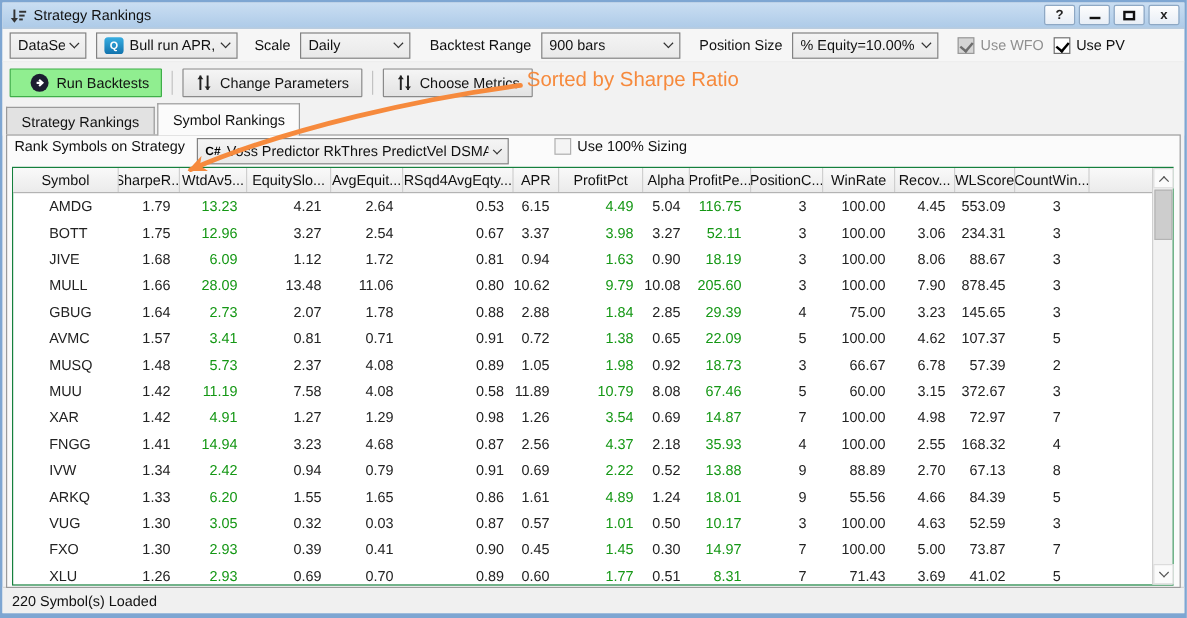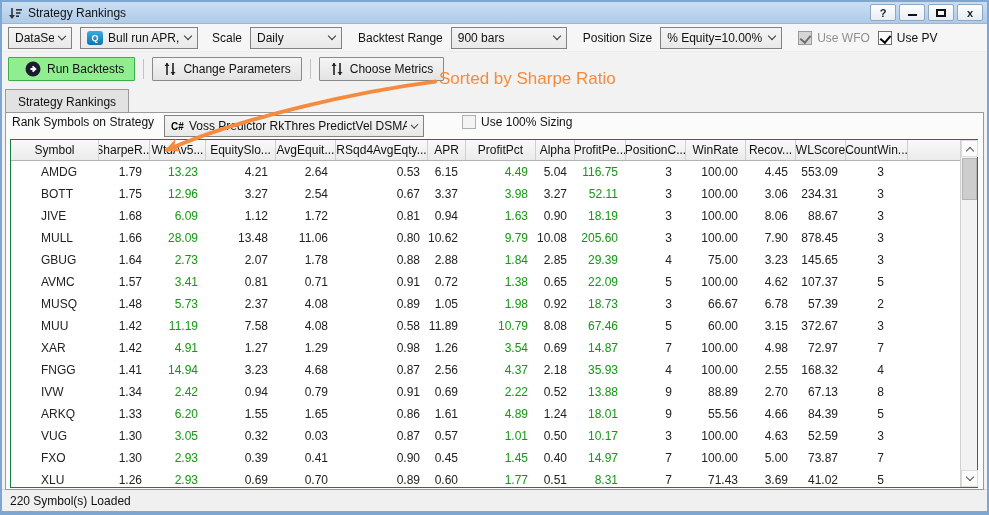--- a/index.html
+++ b/index.html
@@ -123,21 +123,21 @@
     position:absolute; left:1px; top:18px; width:15px; height:42px;
     background:#cdcdcd; border:1px solid #b4b4b4;
   }
   
   .statusbar{
     position:absolute; left:0; right:0; bottom:0; height:22px;
     background:#f0f0f0; border-top:1px solid #d6d6d6;
     display:flex; align-items:center; padding-left:8px; font-size:12px; color:#111;
   }
   
-  .annotation-layer{ position:absolute; inset:0; pointer-events:none; z-index:10;margin-top:12px; }
+  .annotation-layer{ position:absolute; inset:0; pointer-events:none; z-index:10; }
   .annotation-text{
     position:absolute; left:437px; top:55px; font-size:17px;
     color:var(--orange,#f68a3d); white-space:nowrap;
   }
   svg.arrow{ position:absolute; inset:0; width:100%; height:100%; }
   .icon-svg{ display:block; }
 </style>
 </head>
 <body>
 
@@ -225,20 +225,21 @@
         <polygon points="1.5,4 6.5,4 4,1" fill="#222"></polygon>
         <line x1="10" y1="1" x2="10" y2="13" stroke="#222" stroke-width="1.6"></line>
         <polygon points="7.5,10 12.5,10 10,13" fill="#222"></polygon>
       </svg>
       <span>Choose Metrics</span>
     </div>
   </div>
 
   <div class="tabs">
     <div class="tab">Strategy Rankings</div>
+    <div class="tab active">Symbol Rankings</div>
   </div>
 
   <div class="panel">
     <div class="rankbar">
       <span class="label">Rank Symbols on Strategy</span>
       <div class="combo">
         <span class="csicon">C#</span>
         <span class="txt">Voss Predictor RkThres PredictVel DSMA MFOsc</span>
         <span class="chev"></span>
       </div>
@@ -504,21 +505,21 @@
           </div>
           <div class="tr">
             <div class="td c0">FXO</div>
             <div class="td c1">1.30</div>
             <div class="td c2 green">2.93</div>
             <div class="td c3">0.39</div>
             <div class="td c4">0.41</div>
             <div class="td c5">0.90</div>
             <div class="td c6">0.45</div>
             <div class="td c7 green">1.45</div>
-            <div class="td c8">0.40</div>
+            <div class="td c8">0.30</div>
             <div class="td c9 green">14.97</div>
             <div class="td c10">7</div>
             <div class="td c11">100.00</div>
             <div class="td c12">5.00</div>
             <div class="td c13">73.87</div>
             <div class="td c14">7</div>
             <div class="td cf"></div>
           </div>
           <div class="tr">
             <div class="td c0">XLU</div>

